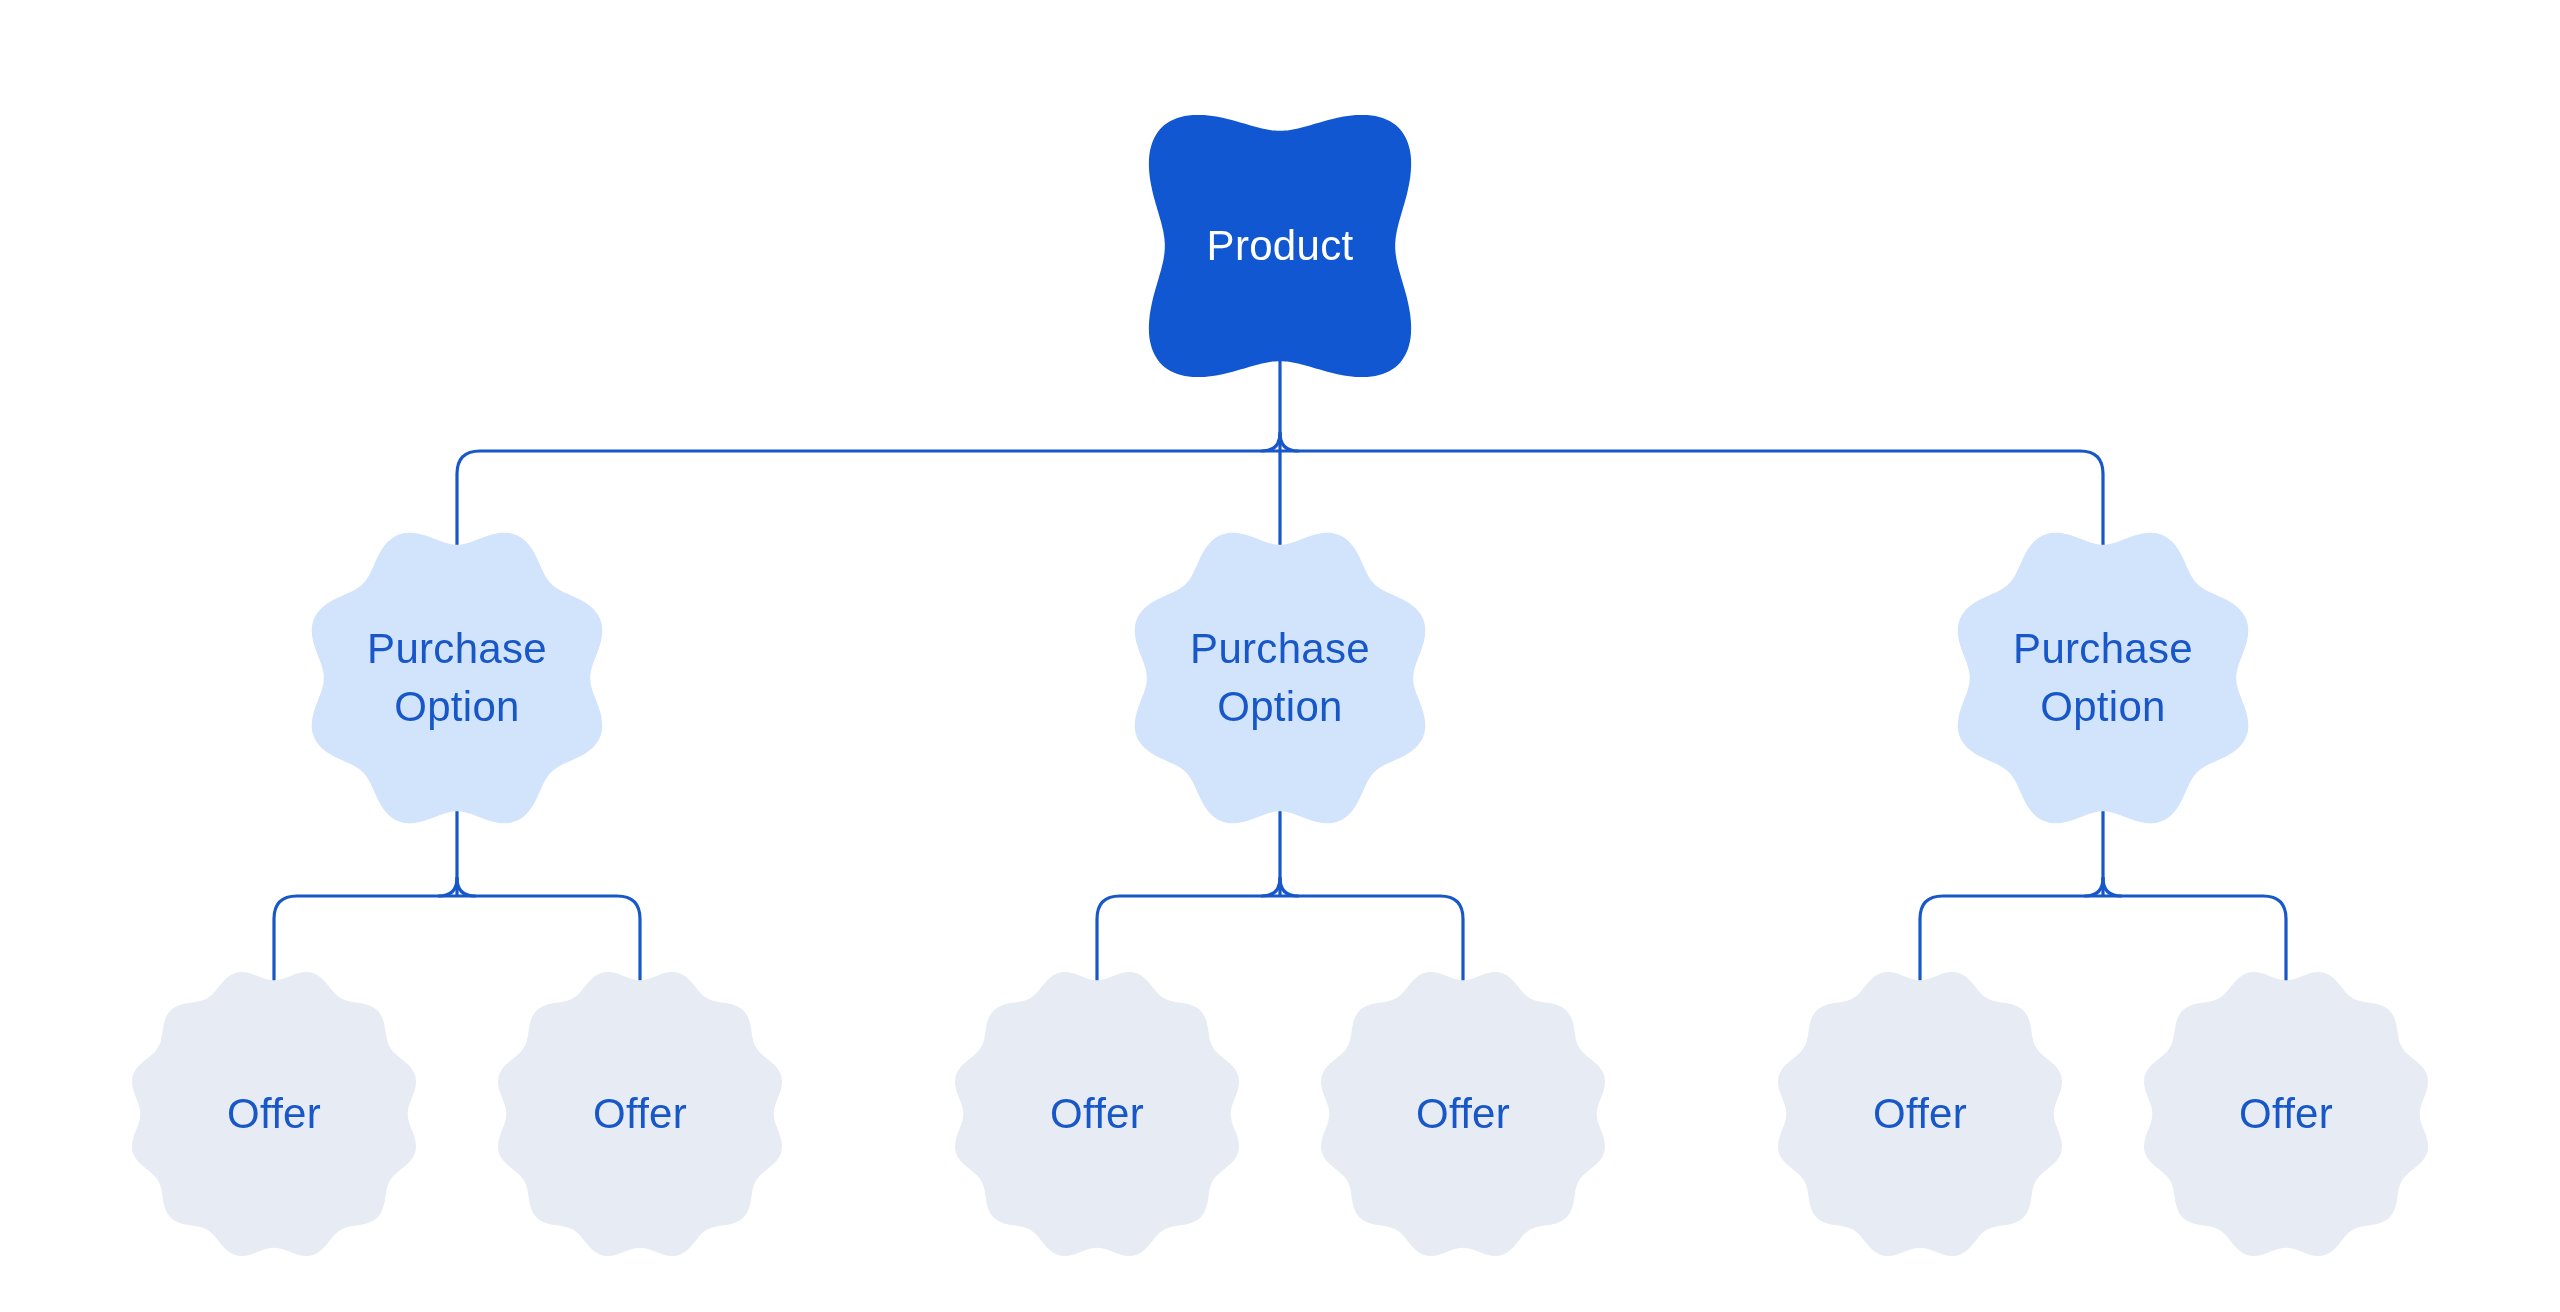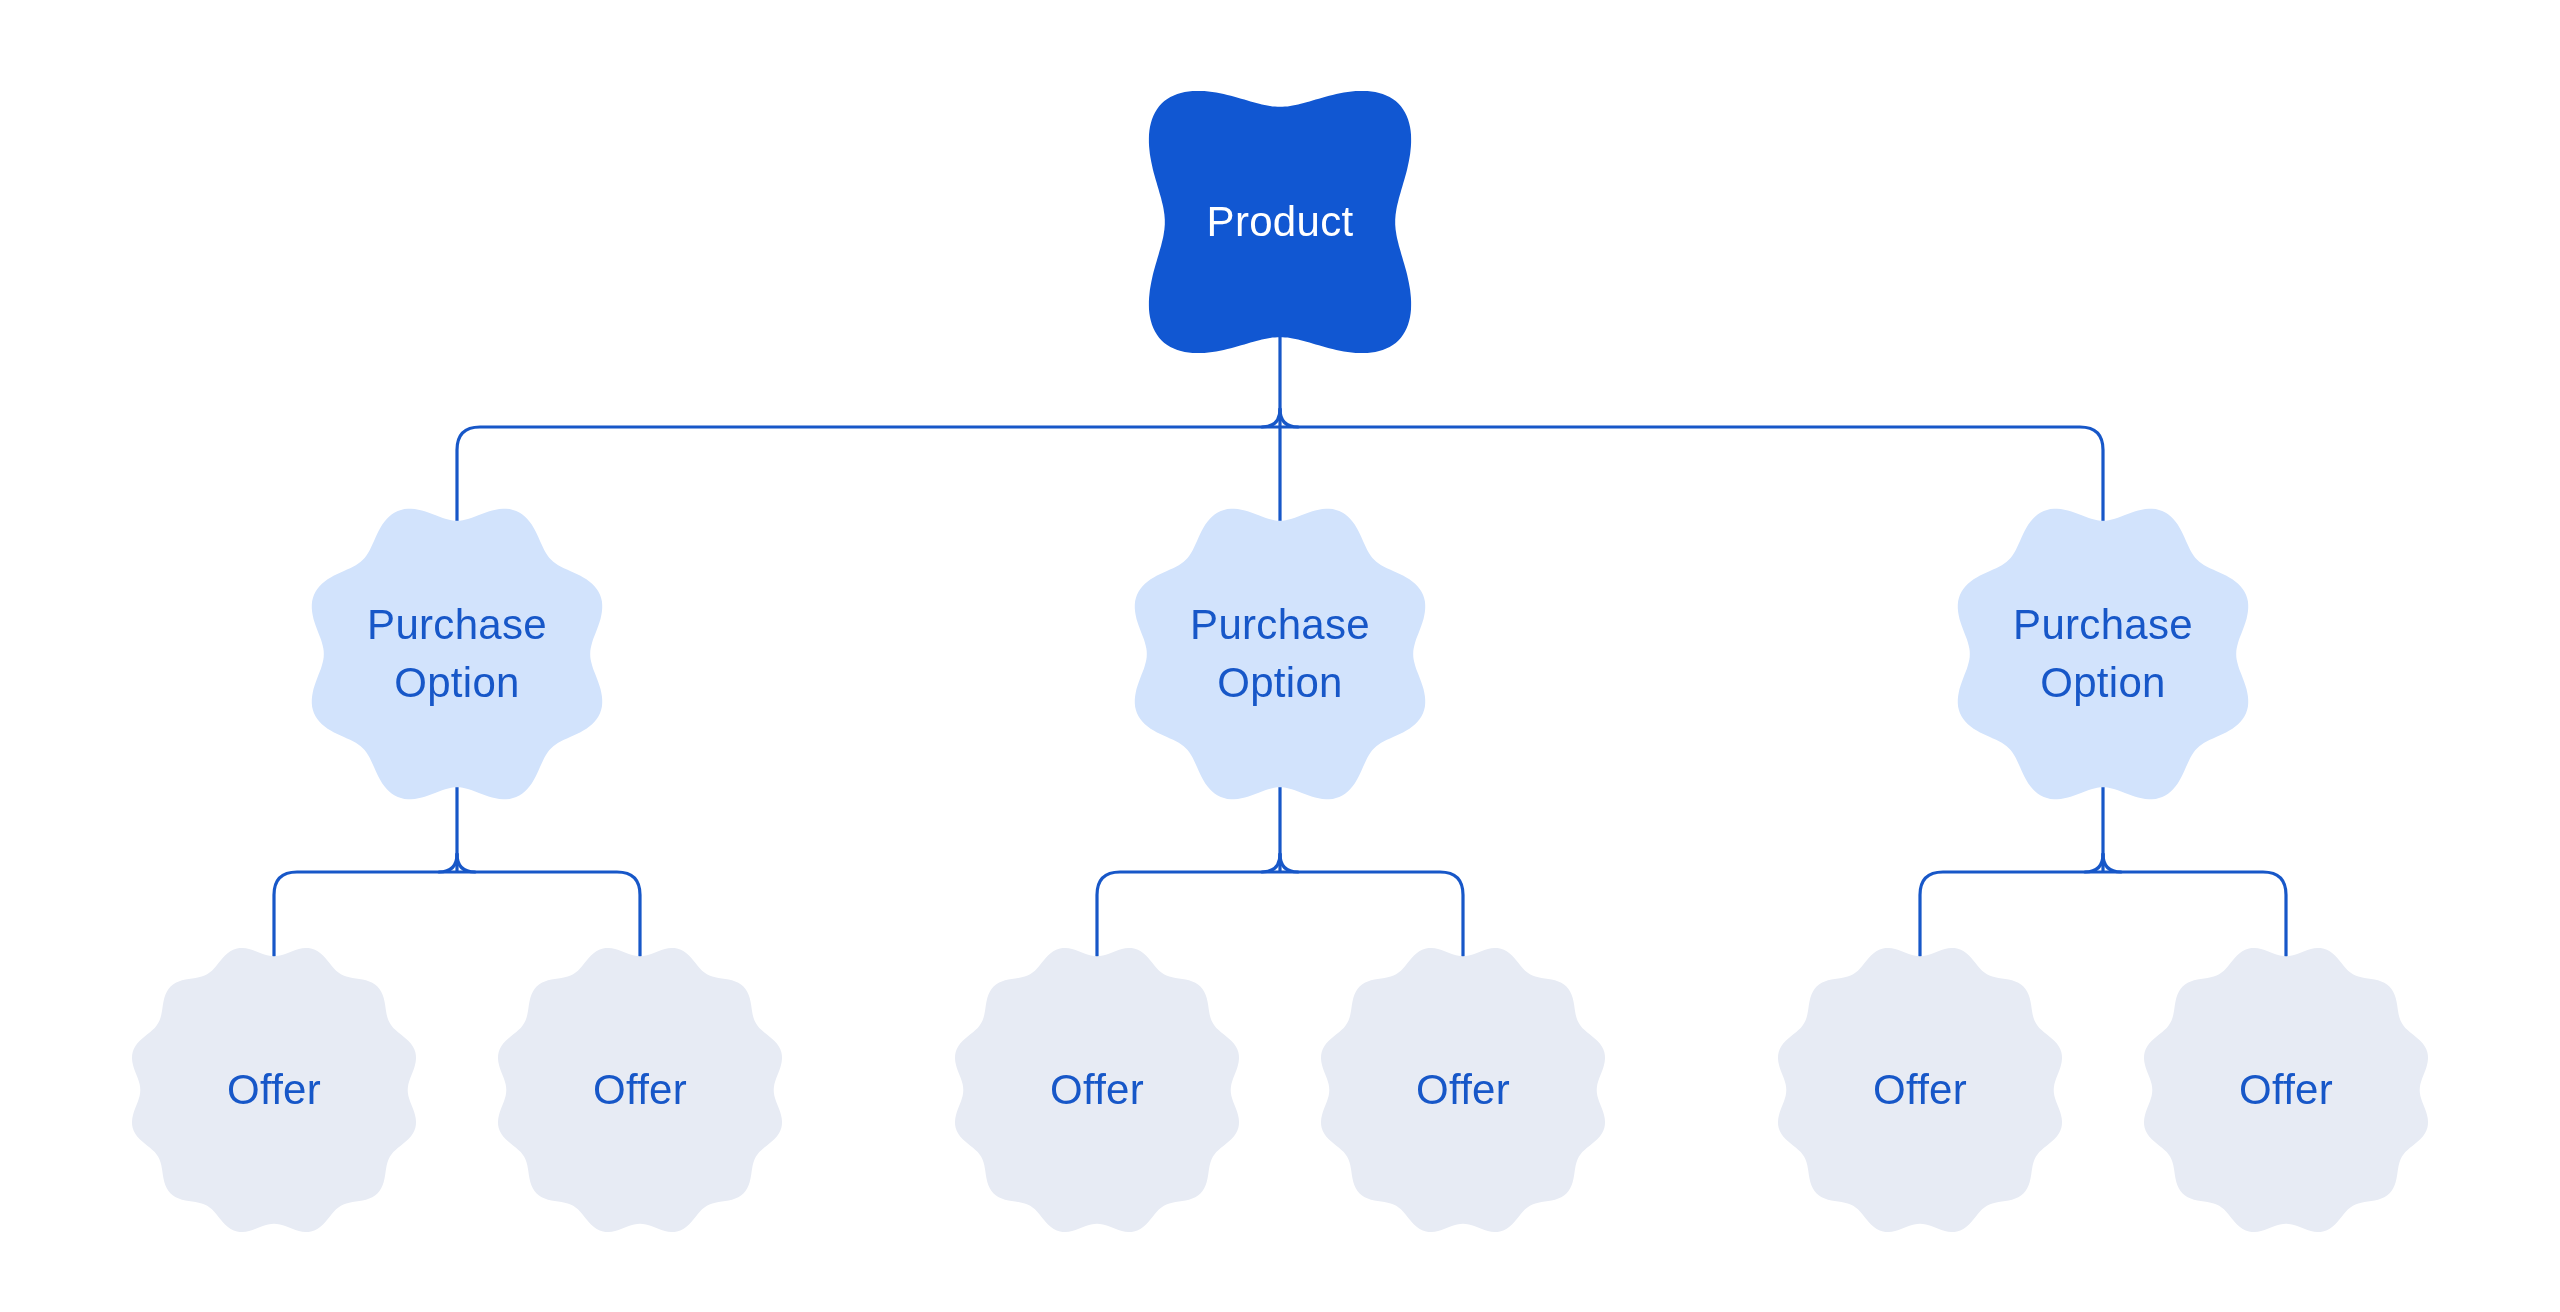--- a/index.html
+++ b/index.html
@@ -1,20 +1,20 @@
 <!DOCTYPE html>
 <html><head>
 <meta charset="utf-8">
 <style>
   html, body { margin: 0; padding: 0; background: #ffffff; }
   body {
     width: 2560px; height: 1312px; overflow: hidden;
     font-family: "Liberation Sans", sans-serif;
   }
-  .stage { position: relative; width: 2560px; height: 1052px; background: #ffffff; }
+  .stage { position: relative; width: 2560px; height: 1052px; background: #ffffff; margin-top: 24px; }
   #connectors { position: absolute; left: 0; top: 0; }
   .node { position: absolute; width: 340px; height: 340px; }
   .node svg { position: absolute; left: 0; top: 0; }
   .node .label {
     position: absolute; left: 0; top: 0; right: 0; bottom: 0;
     display: flex; align-items: center; justify-content: center;
     text-align: center; font-size: 42px; font-weight: 500;
     line-height: 1.38; letter-spacing: 0.3px; pointer-events: none;
   }
   .node .label span { display: inline-block; max-width: 220px; }

